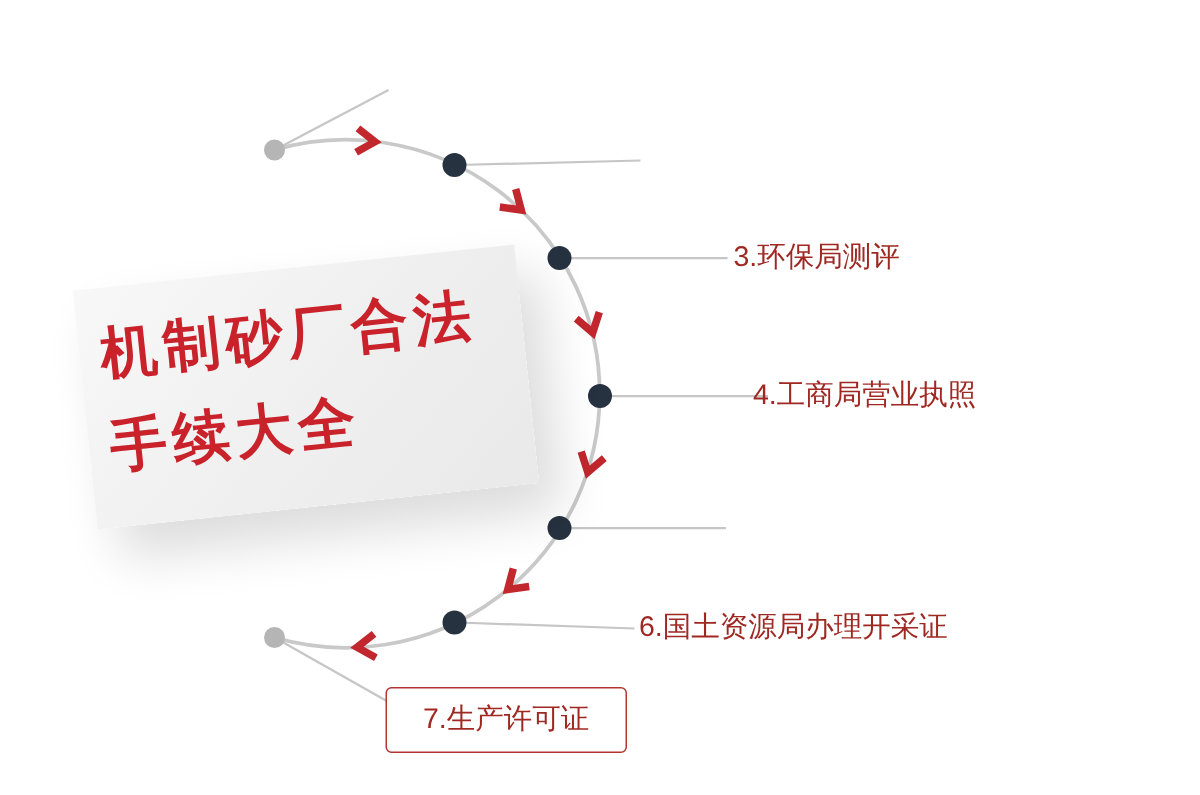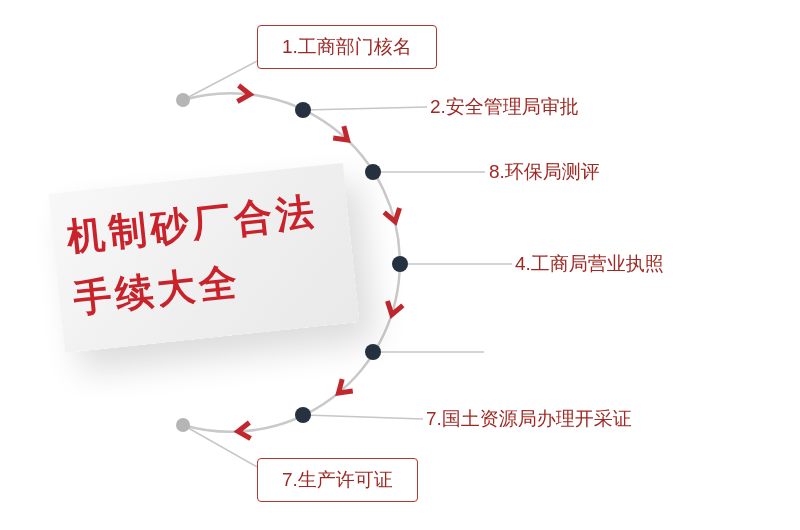--- a/index.html
+++ b/index.html
@@ -42,21 +42,21 @@
   .step-label.boxed{
     border:1px solid #b13531;
     border-radius:4px;
     padding:8px 24px;
     background:#ffffff;
   }
   
   .step-1{left:257px;top:25px;}
   .step-2{left:430px;top:94px;}
   .step-3{left:489px;top:159px;}
-  .step-4{left:515px;top:251px;}
+  .step-4{left:502px;top:251px;}
   .step-5{left:487px;top:339px;}
   .step-6{left:426px;top:406px;}
   .step-7{left:257px;top:458px;text-align:center;}
 </style>
 </head>
 <body>
 
 <div class="stage">
 
   <svg class="diagram-svg" width="800" height="530" viewBox="0 0 800 530">
@@ -88,20 +88,18 @@
       <path d="M -6 -8 L 6 0 L -6 8" transform="translate(343,389)   rotate(138.5)"></path>
       <path d="M -6 -8 L 6 0 L -6 8" transform="translate(244,431)   rotate(175.5)"></path>
     </g>
   </svg>
 
   <div class="title-card">
     <span class="title-line first">机制砂厂合法</span>
     <span class="title-line second">手续大全</span>
   </div>
 
-  <div class="step-label boxed step-1">1.工商部门核名</div>
-  <div class="step-label step-2">2.安全管理局审批</div>
-  <div class="step-label step-3">8.环保局测评</div>
+  <div class="step-label step-3">3.环保局测评</div>
   <div class="step-label step-4">4.工商局营业执照</div>
-  <div class="step-label step-6">7.国土资源局办理开采证</div>
+  <div class="step-label step-6">6.国土资源局办理开采证</div>
   <div class="step-label boxed step-7">7.生产许可证</div>
 
 </div>
 
 </body></html>

